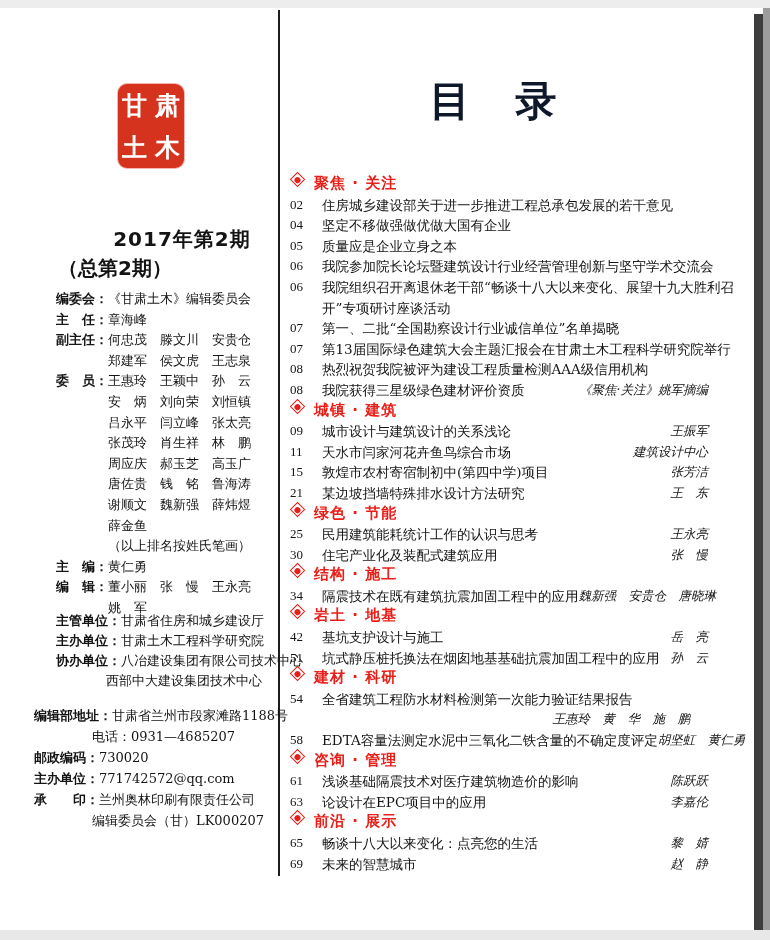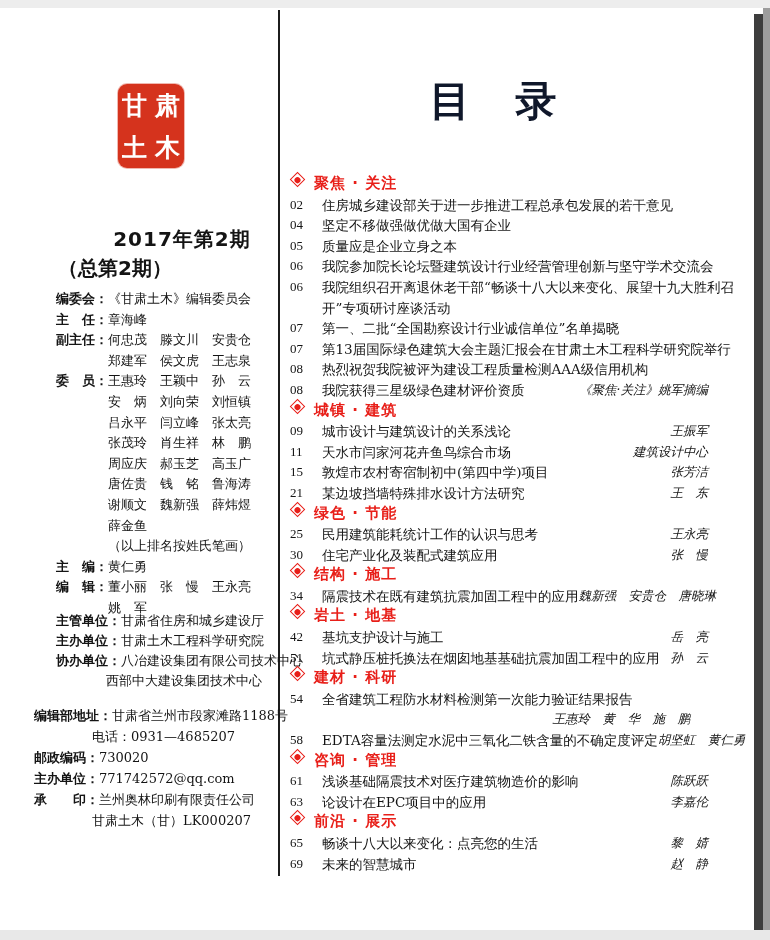--- a/index.html
+++ b/index.html
@@ -110,21 +110,21 @@
     <div class="m-line"><span class="m-label">主办单位：</span><span class="m-value">甘肃土木工程科学研究院</span></div>
     <div class="m-line"><span class="m-label">协办单位：</span><span class="m-value">八冶建设集团有限公司技术中心</span></div>
     <div class="m-line cont"><span class="m-value">西部中大建设集团技术中心</span></div>
   </div>
 <div class="m-block" id="contact">
     <div class="m-line"><span class="m-label">编辑部地址：</span><span class="m-value">甘肃省兰州市段家滩路1188号</span></div>
     <div class="m-line cont"><span class="m-value">电话：0931—4685207</span></div>
     <div class="m-line"><span class="m-label">邮政编码：</span><span class="m-value">730020</span></div>
     <div class="m-line"><span class="m-label">主办单位：</span><span class="m-value">771742572@qq.com</span></div>
     <div class="m-line"><span class="m-label">承　　印：</span><span class="m-value">兰州奥林印刷有限责任公司</span></div>
-    <div class="m-line cont"><span class="m-value">甘肃土木（甘）LK000207</span></div>
+    <div class="m-line cont"><span class="m-value">编辑委员会（甘）LK000207</span></div>
   </div>
 
 <div class="toc-main-title">目　录</div>
 <div class="toc" id="toc">
     <div class="toc-header">
       <span class="diamond"></span>
       <span>聚焦 · 关注</span>
     </div>
     <div class="toc-row">
       <span class="toc-page">02</span>

